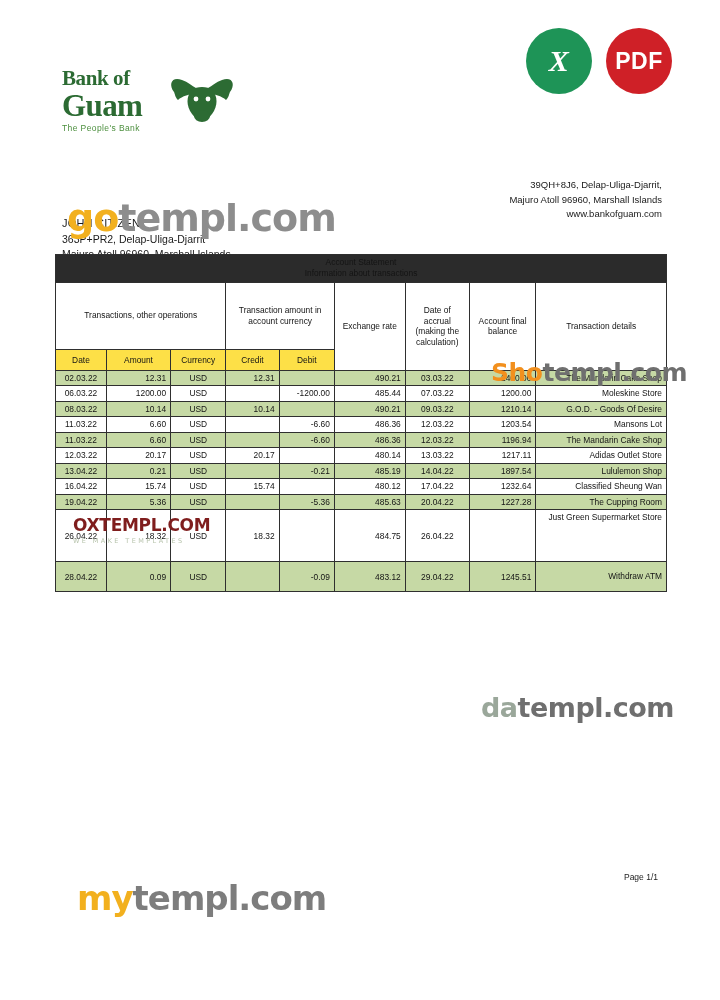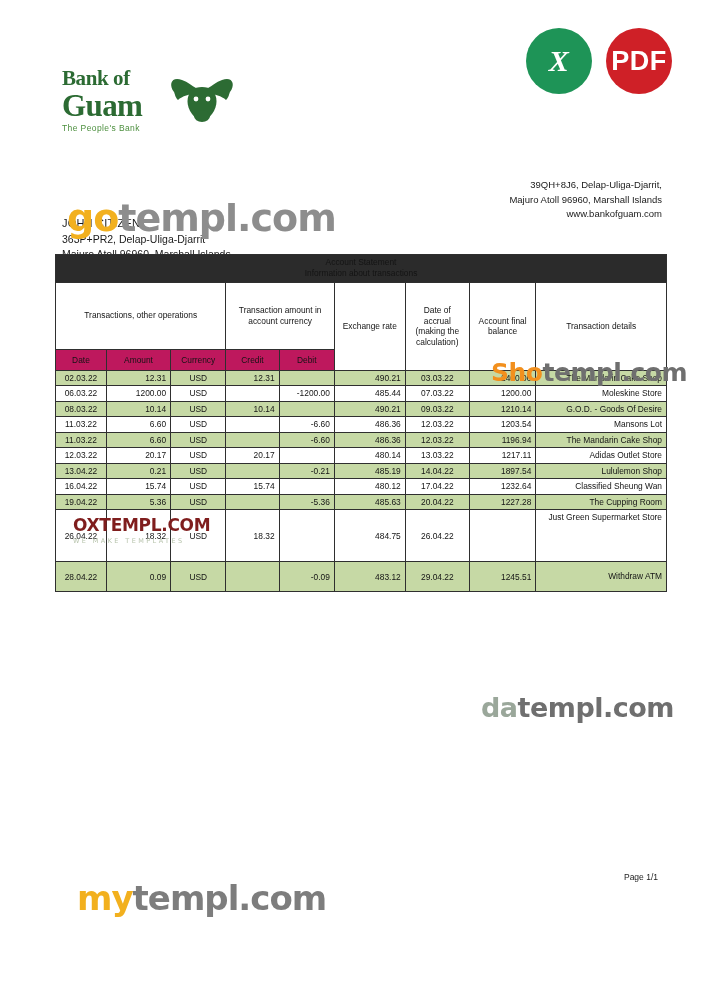--- a/index.html
+++ b/index.html
@@ -42,21 +42,21 @@
     letter-spacing: 0.5px;
   }
   .badge-xls {
     background: #1e9457;
     font-size: 30px;
     font-family: "Liberation Serif", serif;
     font-style: italic;
   }
   .badge-pdf {
     background: #cf2027;
-    font-size: 27px;
+    font-size: 23px;
   }
 
   
   .logo {
     position: absolute;
     left: 62px;
     top: 68px;
     width: 180px;
     height: 70px;
   }
@@ -151,21 +151,21 @@
     text-align: center;
     font-size: 8.6px;
     line-height: 1.25;
     background: #ffffff;
     height: 62px;
   }
   .hdr-sub {
     text-align: center;
     font-size: 8.6px;
     font-weight: bold;
-    background: #be185d;
+    background: #fde047;
     height: 16px;
   }
   .hdr-group {
     text-align: center;
     font-size: 8.8px;
     font-weight: bold;
   }
   tr.row-alt td {
     background: #c6d9a5;
   }

